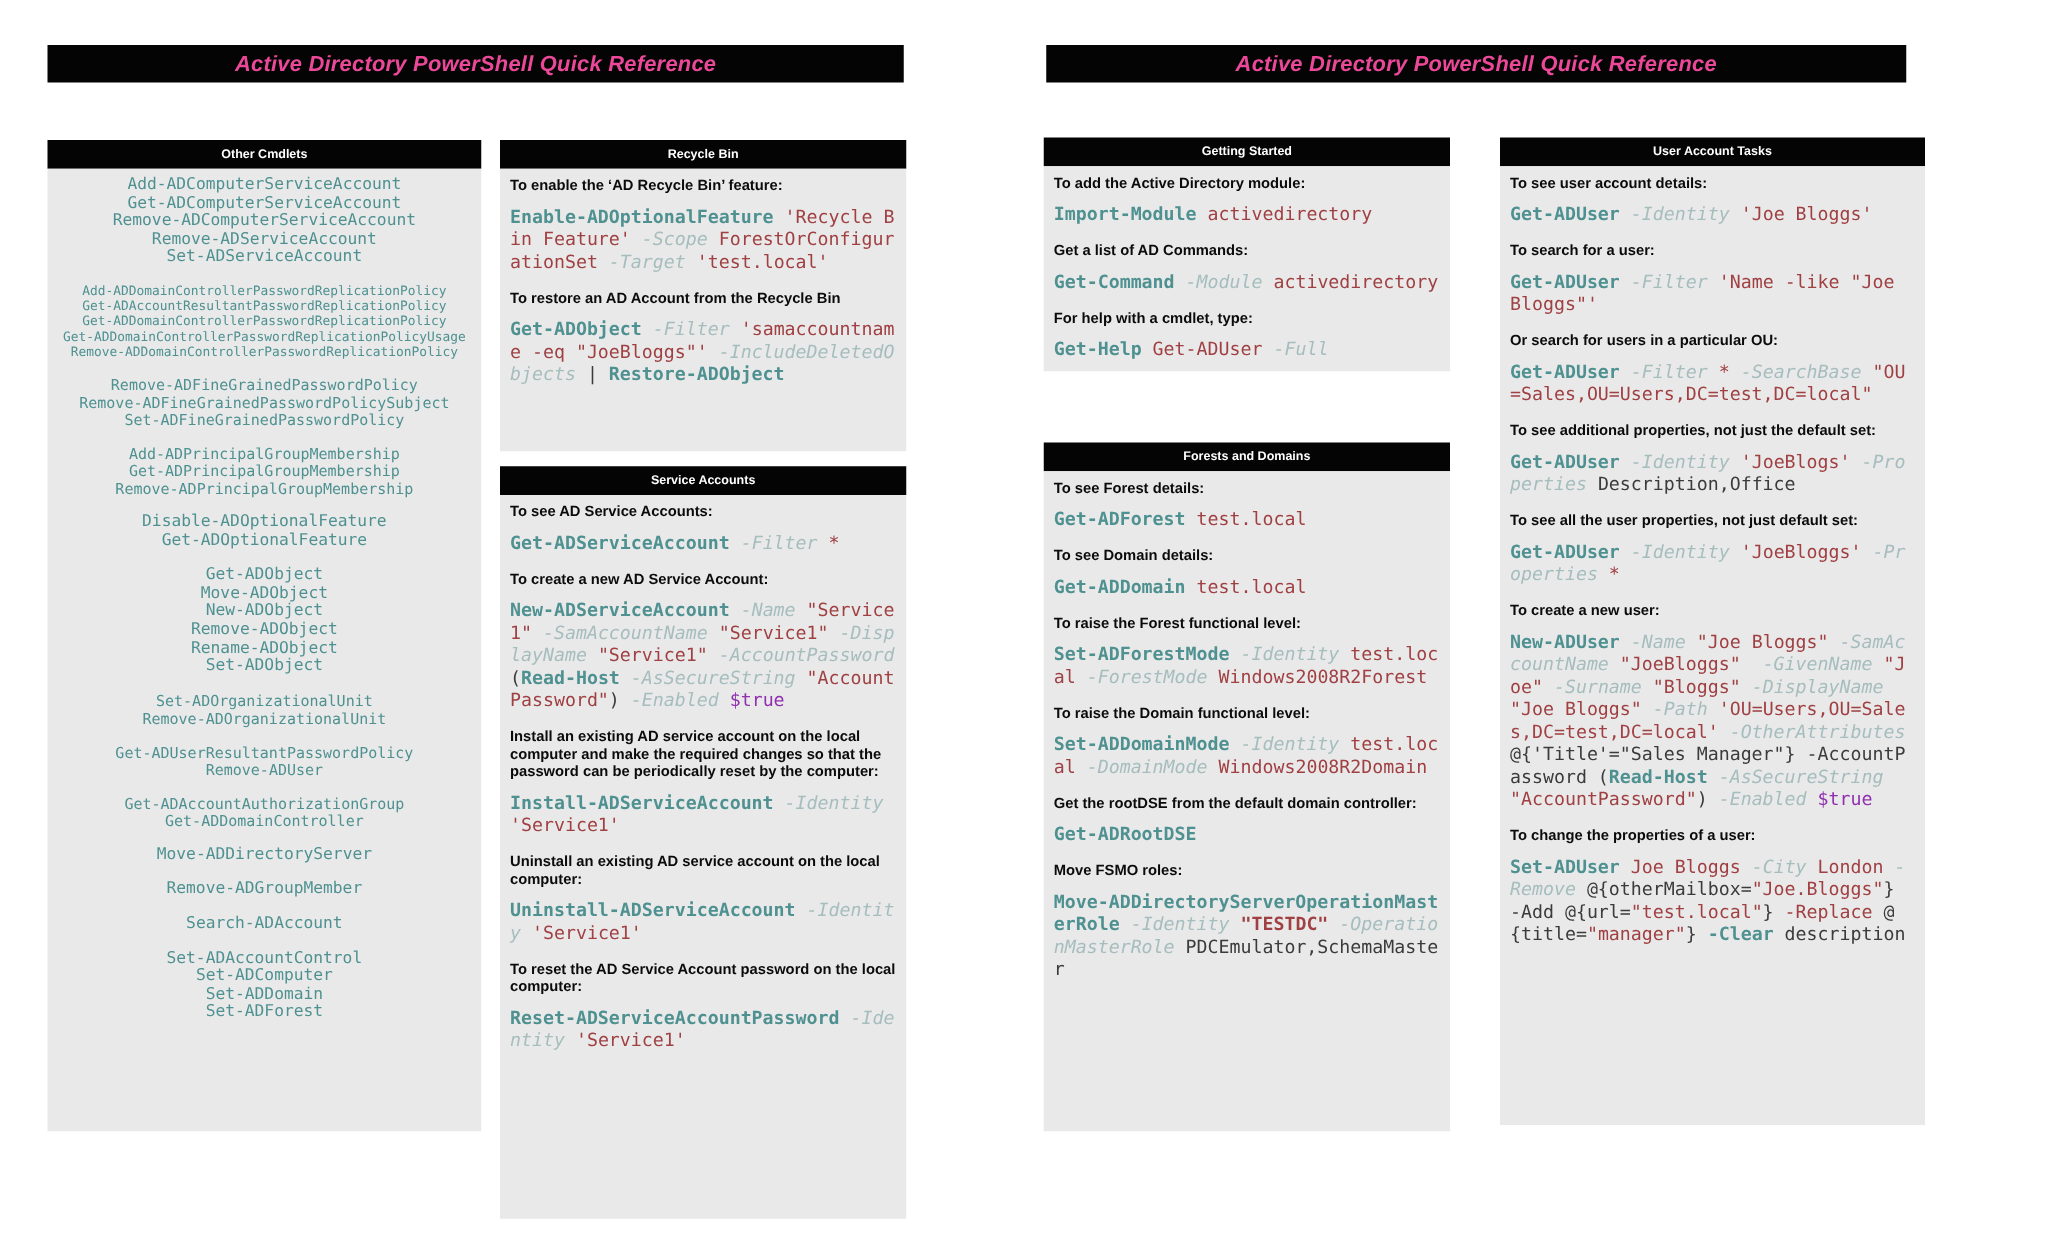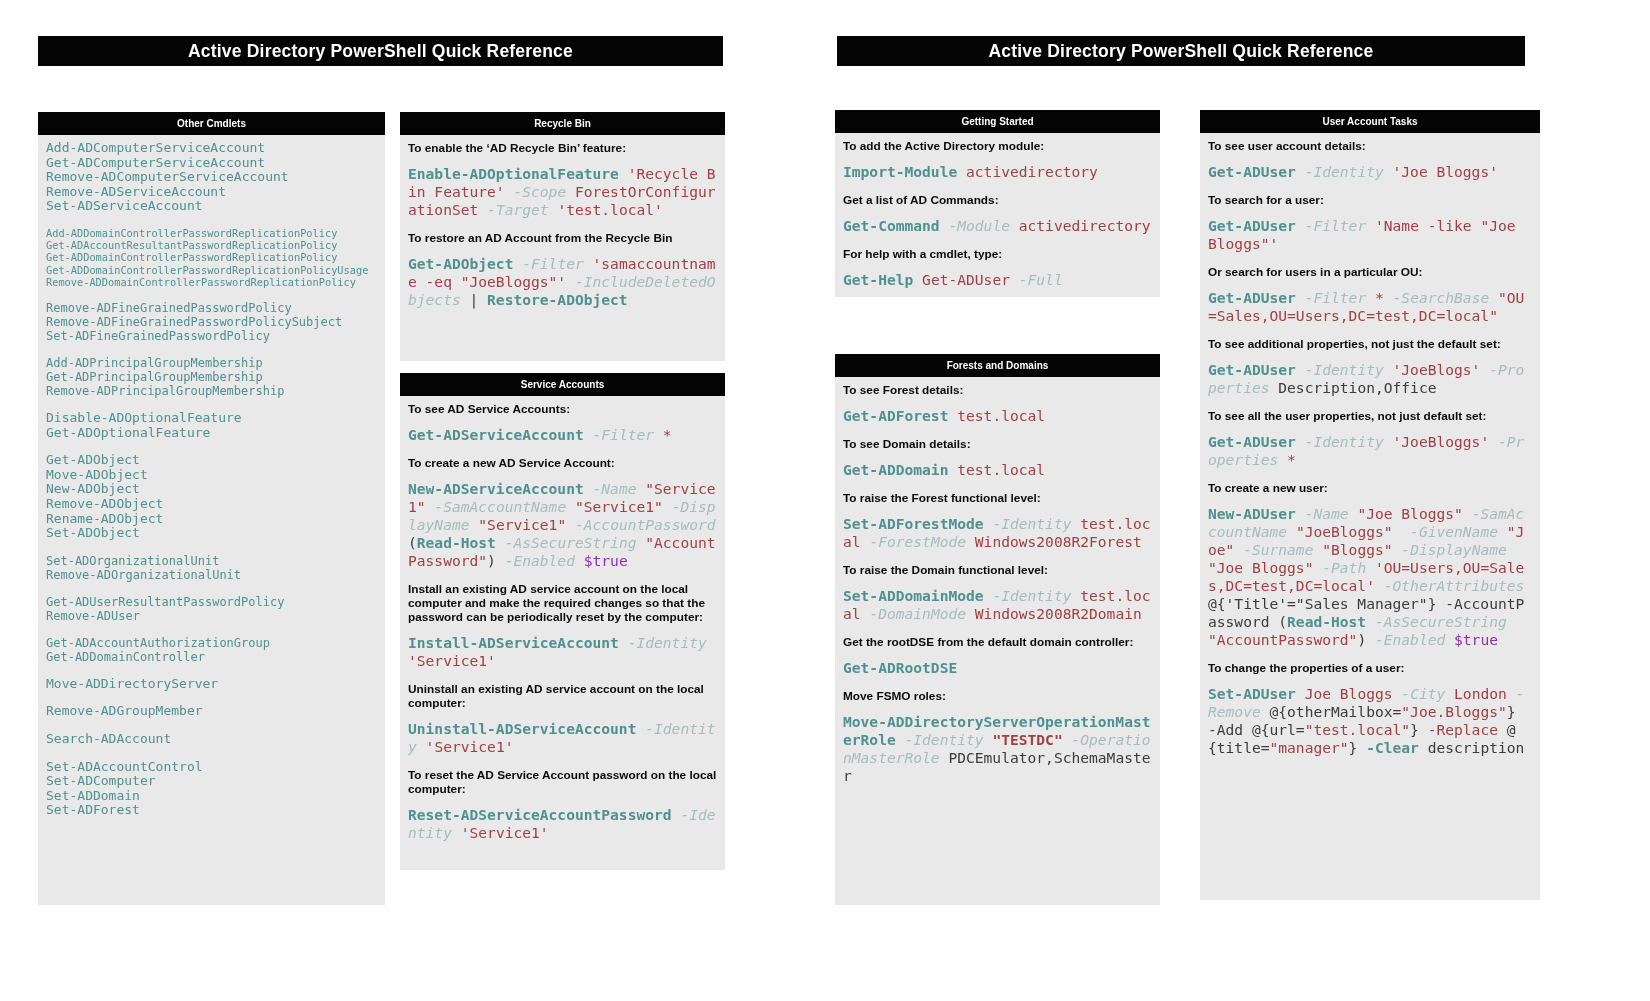--- a/index.html
+++ b/index.html
@@ -1,35 +1,35 @@
 <!DOCTYPE html>
 <html><head>
 <meta charset="utf-8">
 <style>
   html,body{margin:0;padding:0;background:#ffffff;}
   .canvas{position:relative;width:1650px;height:1001px;background:#ffffff;
           font-family:"Liberation Sans",sans-serif;overflow:hidden;}
-  .title-bar{position:absolute;height:30px;background:#040404;color:#ffffff;
+  .title-bar{position:absolute;height:30px;background:#040404;color:#ec4899;
              font-weight:bold;font-size:17.5px;line-height:30px;text-align:center;
-             letter-spacing:.2px;}
+             letter-spacing:.2px;font-style:italic;}
   .tb1{left:38px;top:36px;width:685px;}
   .tb2{left:837px;top:36px;width:688px;}
   .slot{position:absolute;}
   .s-other  {left:38px;  top:112px; width:347px;}
   .s-recycle{left:400px; top:112px; width:325px;}
   .s-service{left:400px; top:373px; width:325px;}
   .s-getting{left:835px; top:110px; width:325px;}
   .s-forests{left:835px; top:354px; width:325px;}
   .s-user   {left:1200px;top:110px; width:340px;}
   .panel-header{background:#040404;color:#ffffff;font-weight:bold;font-size:10px;
                 height:23px;line-height:23px;text-align:center;}
   .panel-body{background:#e9e9e9;padding:6px 8px 10px 8px;box-sizing:border-box;overflow:hidden;}
-  .s-other   .panel-body{height:770px;}
+  .s-other   .panel-body{height:770px;text-align:center;}
   .s-recycle .panel-body{height:226px;}
-  .s-service .panel-body{height:474px;}
+  .s-service .panel-body{height:579px;}
   .s-getting .panel-body{height:164px;}
   .s-forests .panel-body{height:528px;}
   .s-user    .panel-body{height:767px;}
   .label{font-weight:bold;font-size:11.8px;line-height:14px;color:#0b0b0b;margin:11px 0 4px 0;}
   .label:first-child{margin-top:0;}
   .code{font-family:"DejaVu Sans Mono","Liberation Mono",monospace;font-size:14.6px;
         line-height:18px;margin:10px 0 12px 0;color:#3b3b3b;
         white-space:pre-wrap;word-break:break-all;}
   .tk-c{color:#4f9191;font-weight:bold;}
   .tk-p{color:#a6bdbd;font-style:italic;}

